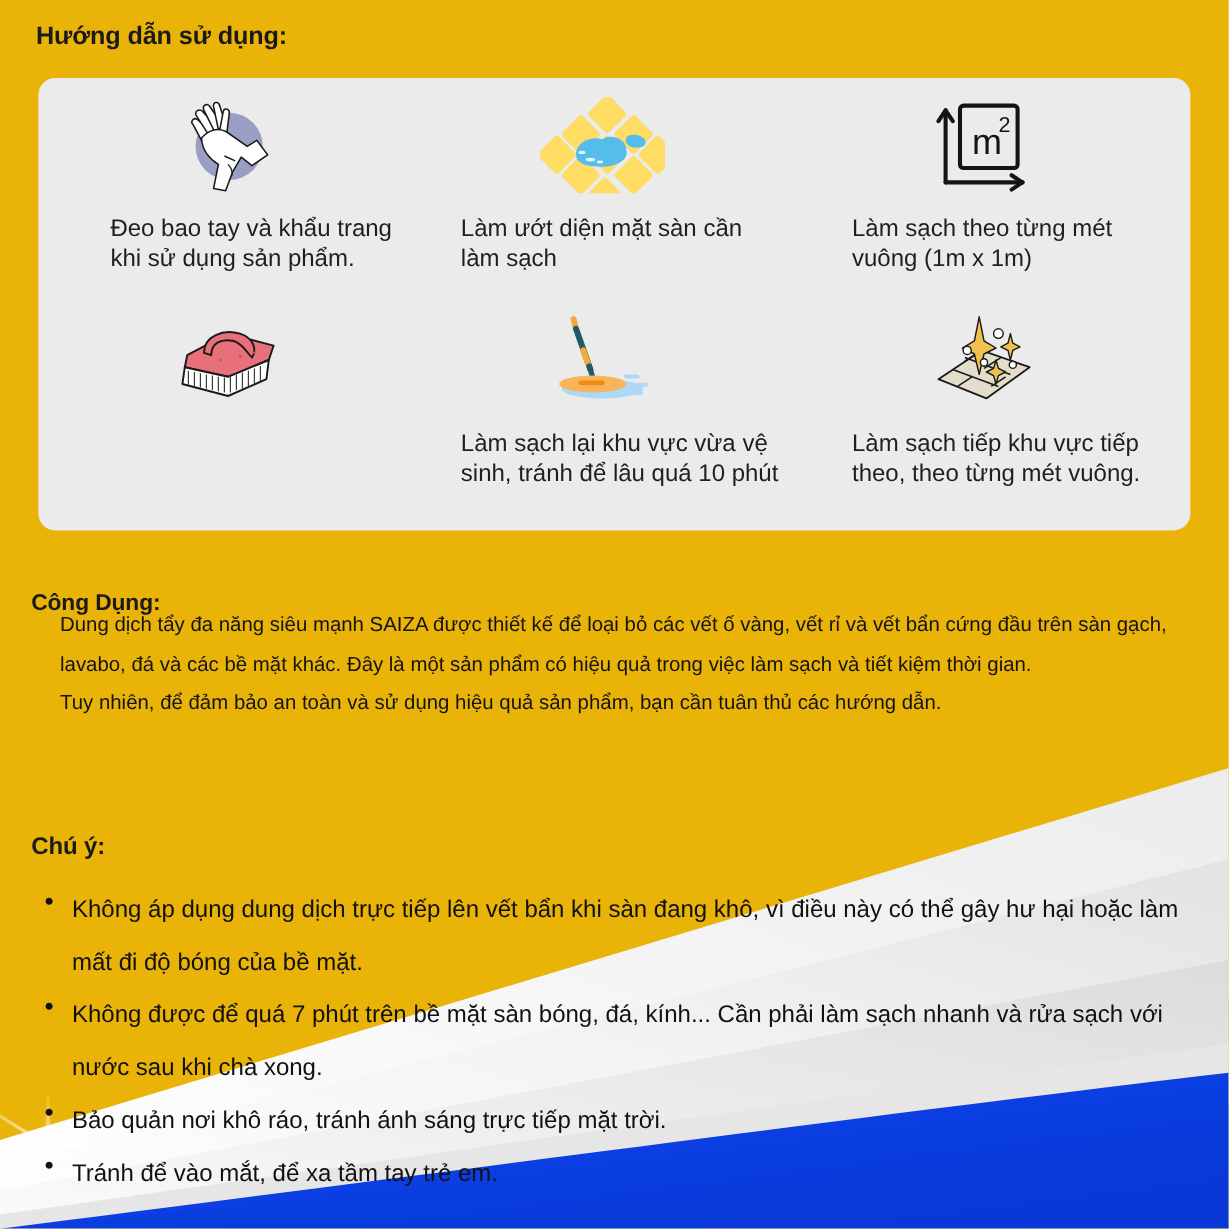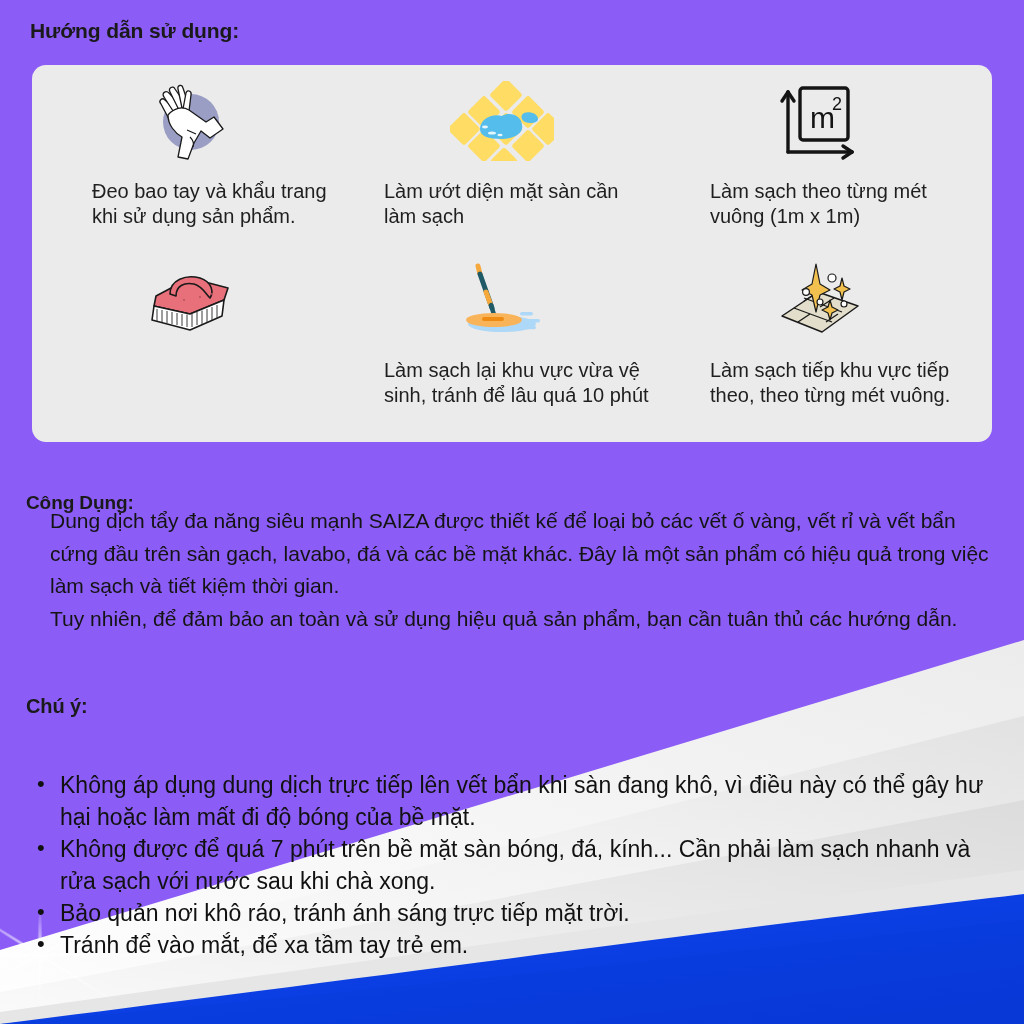--- a/index.html
+++ b/index.html
@@ -5,21 +5,21 @@
   * { box-sizing: border-box; margin: 0; padding: 0; }
   html, body {
     width: 1024px; height: 1024px;
     background: #ffffff;
     font-family: "Liberation Sans", "DejaVu Sans", sans-serif;
     overflow: hidden;
   }
   #page {
     position: relative;
     width: 1024px; height: 1024px;
-    background: #8b5cf6;
+    background: #eab308;
     overflow: hidden;
   }
 
   
   #deco {
     position: absolute;
     left: 0; top: 620px;
     width: 1024px; height: 404px;
     pointer-events: none;
     z-index: 0;
@@ -89,39 +89,39 @@
   #use-title {
     position: absolute;
     left: 26px; top: 489px;
     font-size: 19px;
     line-height: 27px;
   }
   #use-body {
     position: absolute;
     left: 50px; top: 505px;
     width: 952px;
-    font-size: 21px;
+    font-size: 17px;
     line-height: 32.5px;
     color: #141414;
   }
   #use-body p { margin: 0; }
 
   
   #note-title {
     position: absolute;
     left: 26px; top: 693px;
     font-size: 20px;
     line-height: 27px;
   }
   #note-list {
     position: absolute;
-    left: 32px; top: 769px;
+    left: 32px; top: 736px;
     width: 980px;
-    font-size: 23px;
-    line-height: 32px;
+    font-size: 20px;
+    line-height: 44px;
     color: #111111;
     list-style: none;
   }
   #note-list li {
     position: relative;
     padding-left: 28px;
     margin-bottom: 0px;
   }
   #note-list li::before {
     content: "•";

